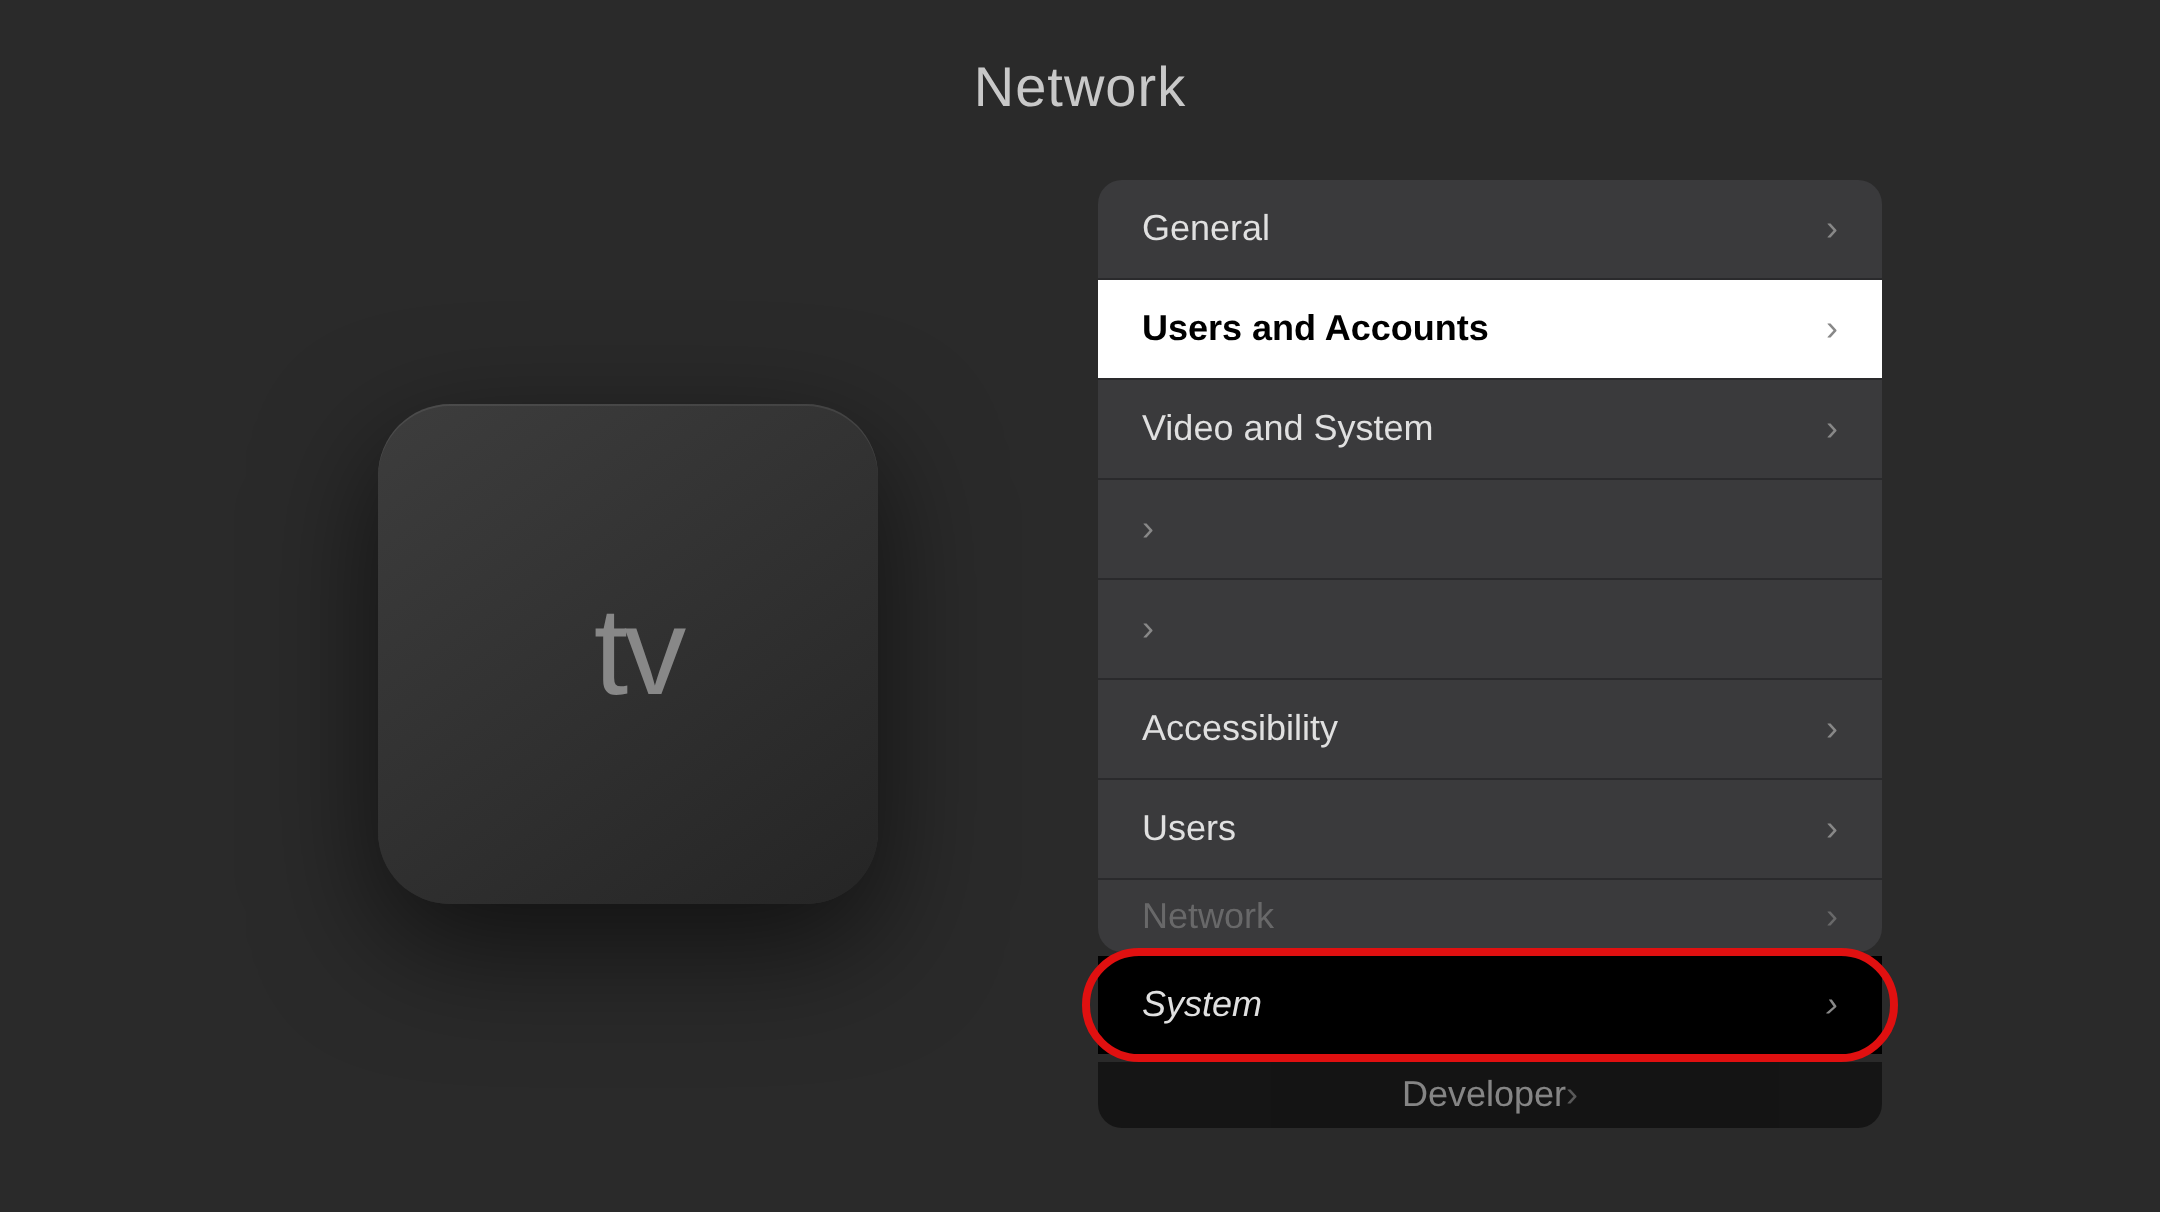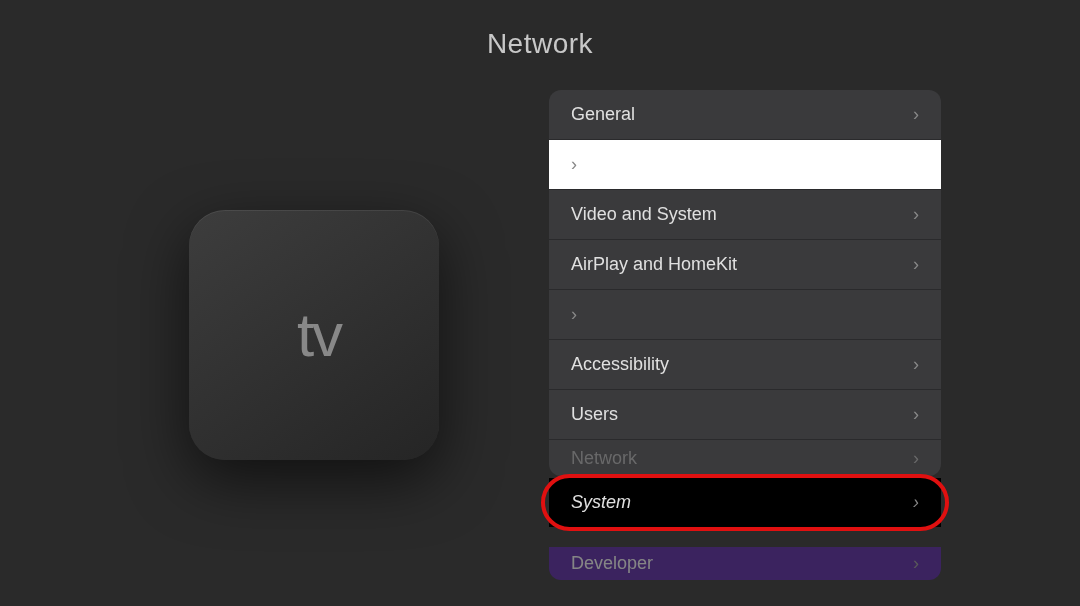--- a/index.html
+++ b/index.html
@@ -174,30 +174,30 @@
 
   <div class="menu-wrapper">
     <div class="menu-container">
 
       <div class="menu-item">
         <span class="menu-label">General</span>
         <span class="chevron">›</span>
       </div>
 
       <div class="menu-item selected">
+        <span class="menu-label">Users and Accounts</span>
         <span class="chevron">›</span>
       </div>
 
       <div class="menu-item">
         <span class="menu-label">Video and System</span>
         <span class="chevron">›</span>
       </div>
 
       <div class="menu-item">
-        <span class="menu-label">AirPlay and HomeKit</span>
         <span class="chevron">›</span>
       </div>
 
       <div class="menu-item">
         <span class="chevron">›</span>
       </div>
 
       <div class="menu-item">
         <span class="menu-label">Accessibility</span>
         <span class="chevron">›</span>
@@ -216,19 +216,19 @@
     </div>
 
     <div class="system-wrapper">
       <div class="red-oval"></div>
       <div class="menu-item system-item" style="margin-top:2px; border-radius: 0; background:#000000;font-style:italic;">
         <span class="menu-label">System</span>
         <span class="chevron">›</span>
       </div>
     </div>
 
-    <div class="menu-item" style="background:#4c1d95; padding-top:6px; padding-bottom:6px; min-height:30px; opacity:0.5; border-radius:0 0 12px 12px; margin-top:20px;">
+    <div class="menu-item" style="background:#000000; padding-top:6px; padding-bottom:6px; min-height:30px; opacity:0.5; border-radius:0 0 12px 12px; margin-top:4px;justify-content:center;">
       <span class="menu-label">Developer</span>
       <span class="chevron">›</span>
     </div>
 
   </div>
 </div>
 
 </body></html>

